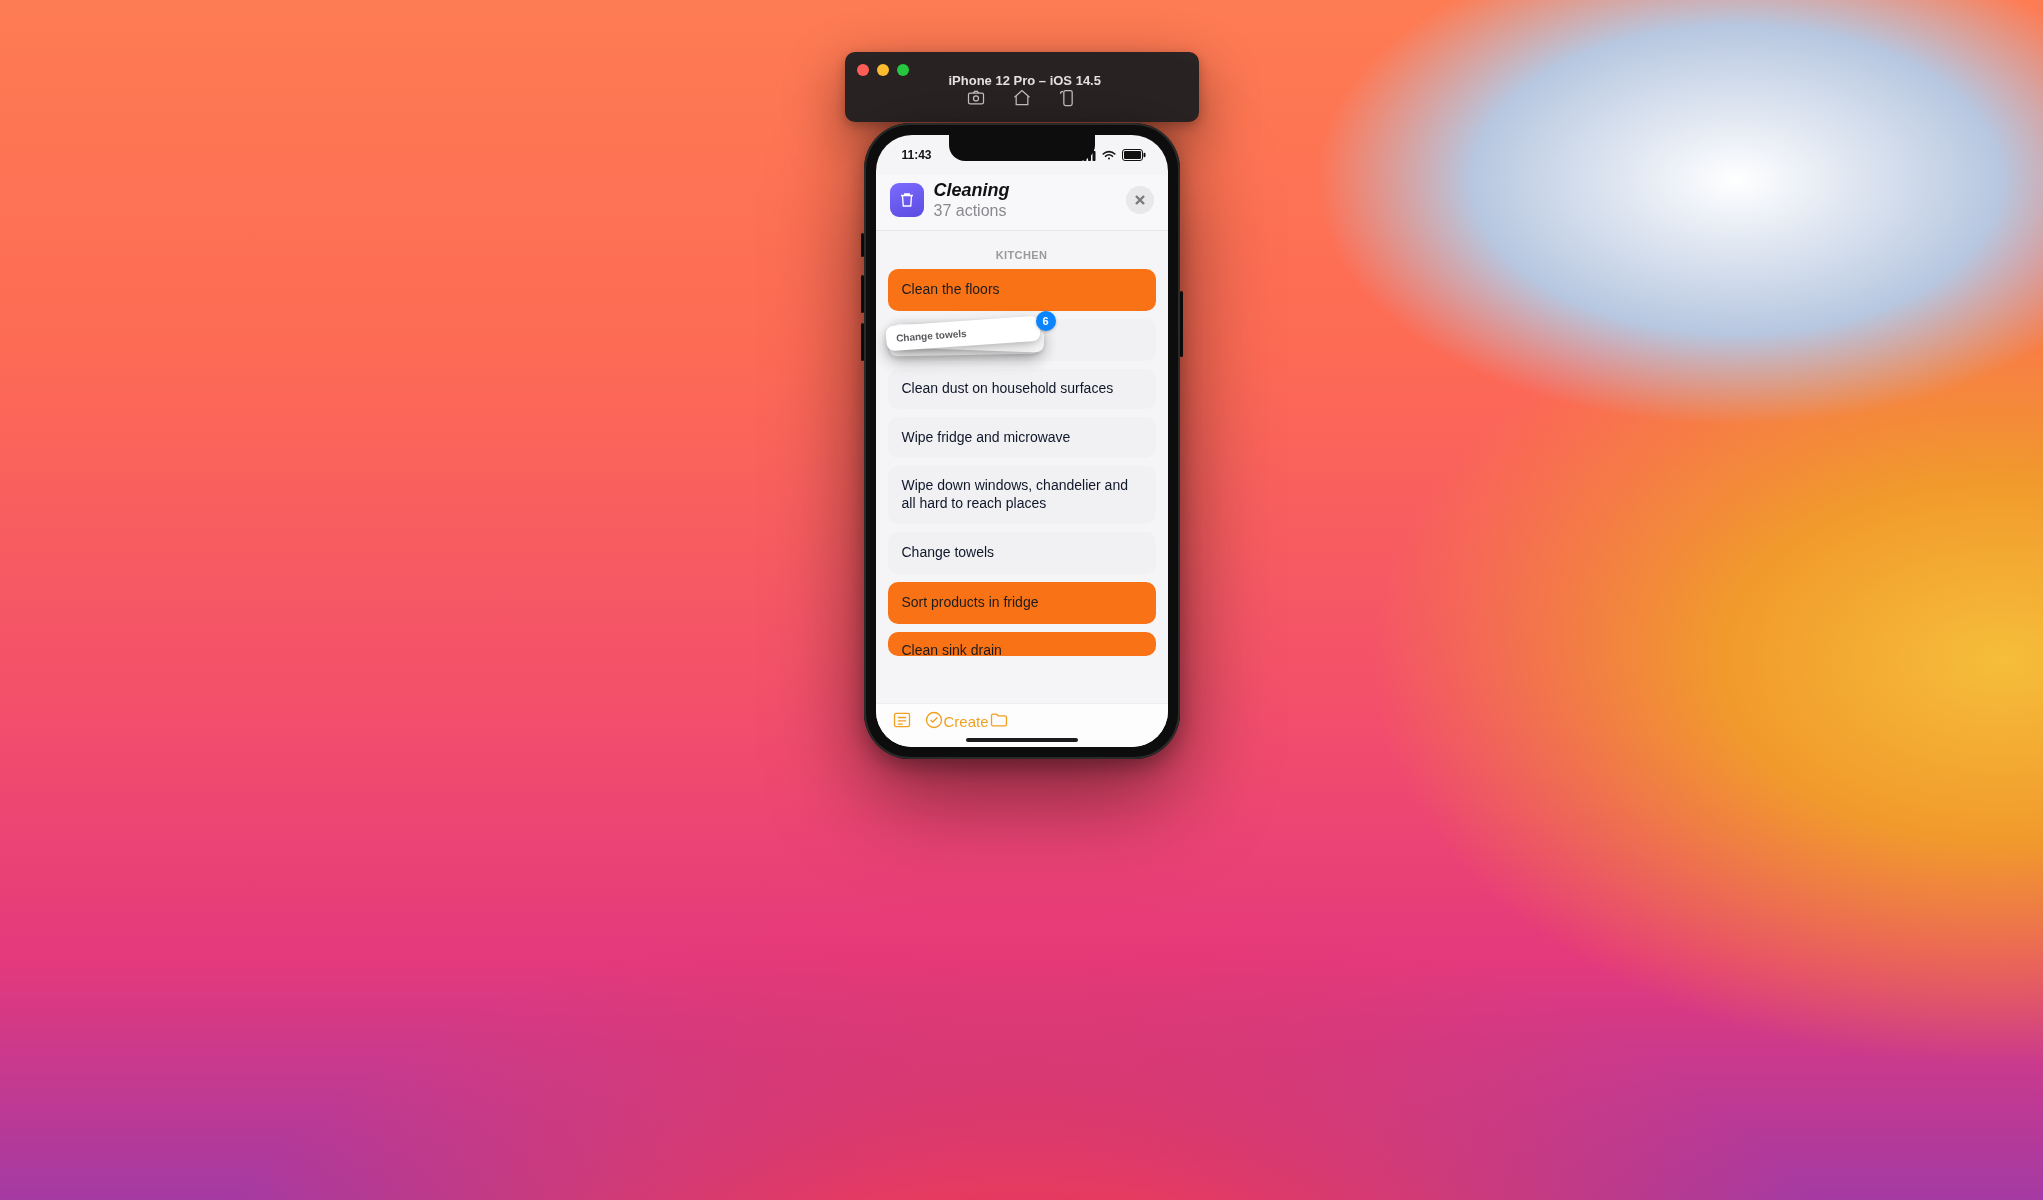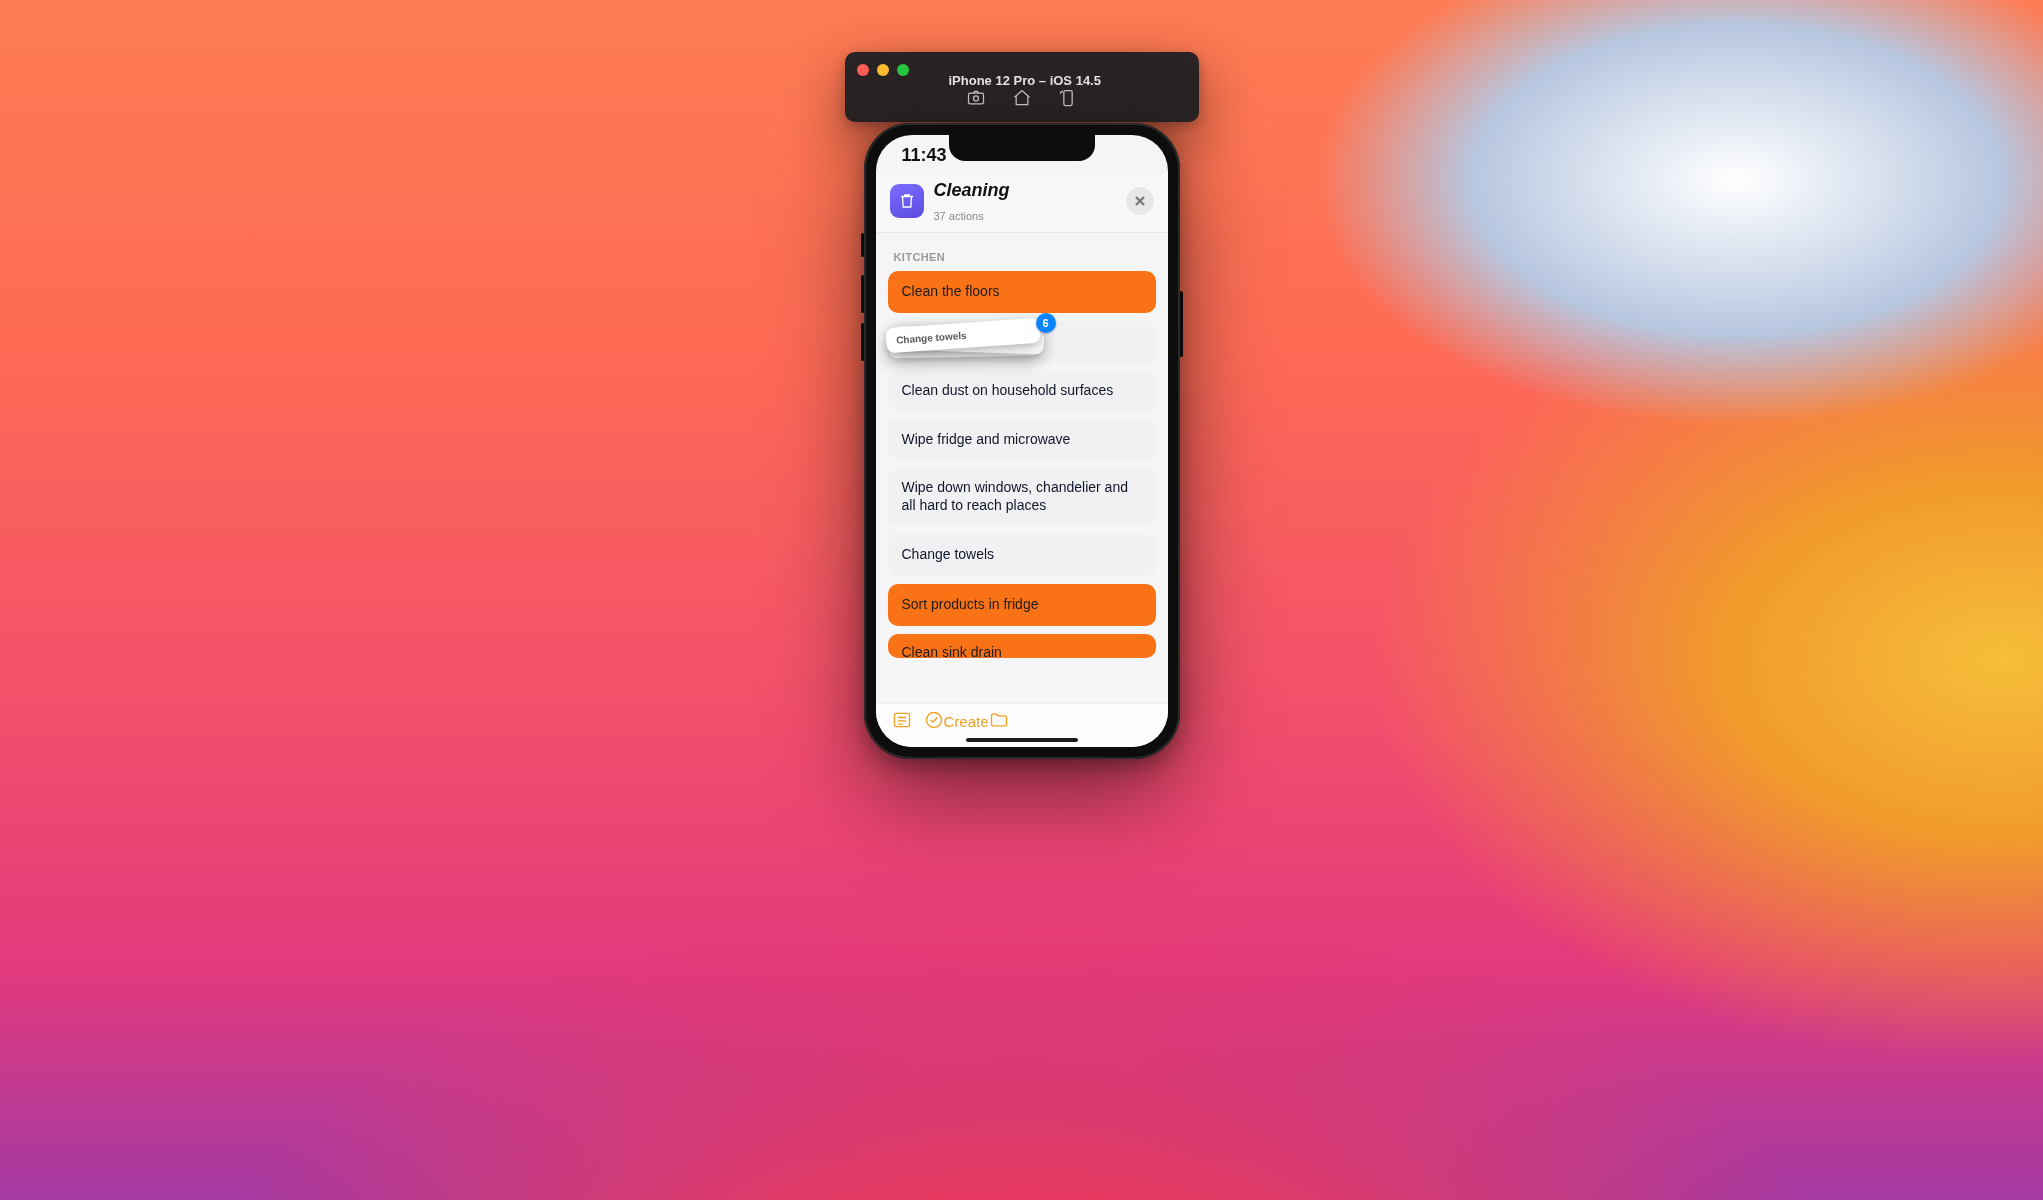--- a/index.html
+++ b/index.html
@@ -70,23 +70,23 @@
   top: 0; left: 50%; transform: translateX(-50%);
   width: 146px; height: 26px;
   background: #0d0d0d;
   border-radius: 0 0 16px 16px;
   z-index: 20;
 }
 
 
 .status-bar {
   height: 40px;
-  display: flex; align-items: center; 
+  display: flex; align-items: center; justify-content: space-between;
   padding: 0 22px 0 26px;
-  font-size: 18px; font-weight: 600; color: #111;
+  font-size: 12px; font-weight: 600; color: #111;
   position: relative; z-index: 10; gap: 40px;
 }
 .status-right { display: flex; align-items: center; gap: 5px; }
 .status-right svg { display: block; }
 
 
 .header {
   display: flex; align-items: center;
   padding: 6px 14px 10px;
   border-bottom: 1px solid #e6e6e8;
@@ -94,38 +94,38 @@
 }
 .folder-icon {
   width: 34px; height: 34px; border-radius: 9px;
   background: linear-gradient(160deg, #7b6bff, #5b4be0);
   display: flex; align-items: center; justify-content: center;
   margin-right: 10px; flex-shrink: 0;
 }
 .folder-icon svg { width: 18px; height: 18px; stroke: #fff; stroke-width: 1.8; fill: none; }
 .header-text { flex: 1; min-width: 0; }
 .header-title { font-size: 18px; font-weight: 700; color: #111; line-height: 1.1; font-style: italic; }
-.header-sub { font-size: 11px; color: #8a8a8e; margin-top: 9px; }
+.header-sub { font-size: 16px; color: #8a8a8e; margin-top: 1px; }
 .close-btn {
   width: 28px; height: 28px; border-radius: 50%;
   background: #e8e8eb; display: flex; align-items: center; justify-content: center;
   flex-shrink: 0;
 }
 .close-btn svg { width: 12px; height: 12px; stroke: #7a7a7e; stroke-width: 2.4; }
 
 
 .list-area {
   padding: 12px 12px 0;
   height: calc(100% - 40px - 58px - 44px);
   overflow: hidden;
   position: relative;
 }
 .section-label {
   font-size: 11px; font-weight: 600; letter-spacing: 0.4px;
-  color: #9a9a9e; margin: 6px 6px 8px;
+  color: #9a9a9e; margin: 6px 6px 8px; text-align: center;
 }
 .task {
   background: #f97316;
   border-radius: 10px;
   padding: 12px 14px;
   margin-bottom: 8px;
   font-size: 14px;
   font-weight: 500;
   color: #1c1c1e;
   line-height: 1.28;

